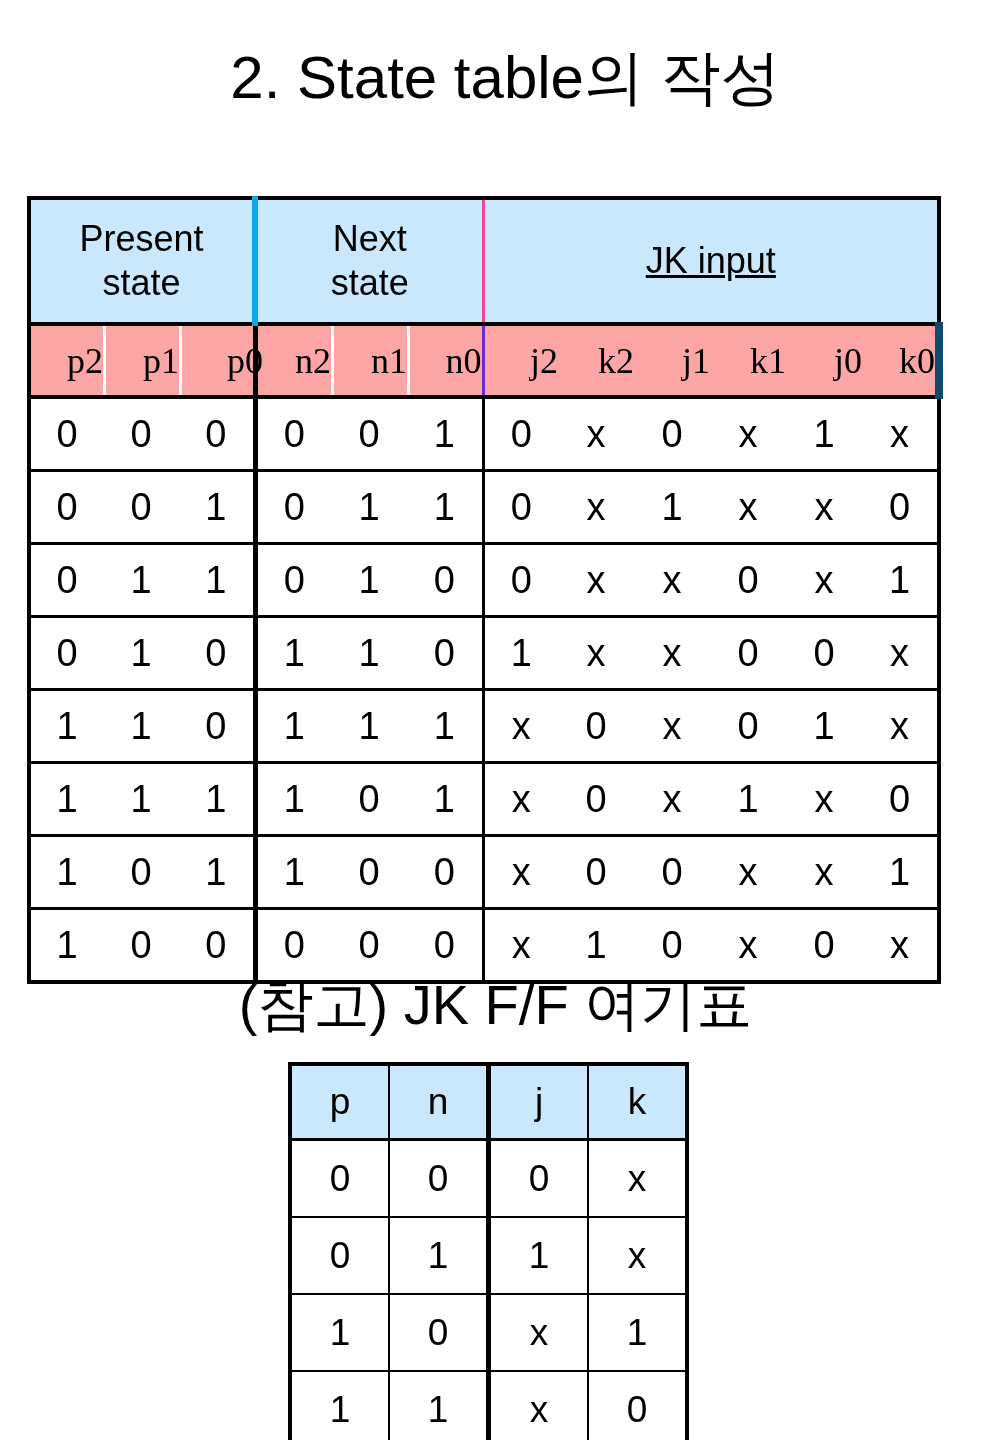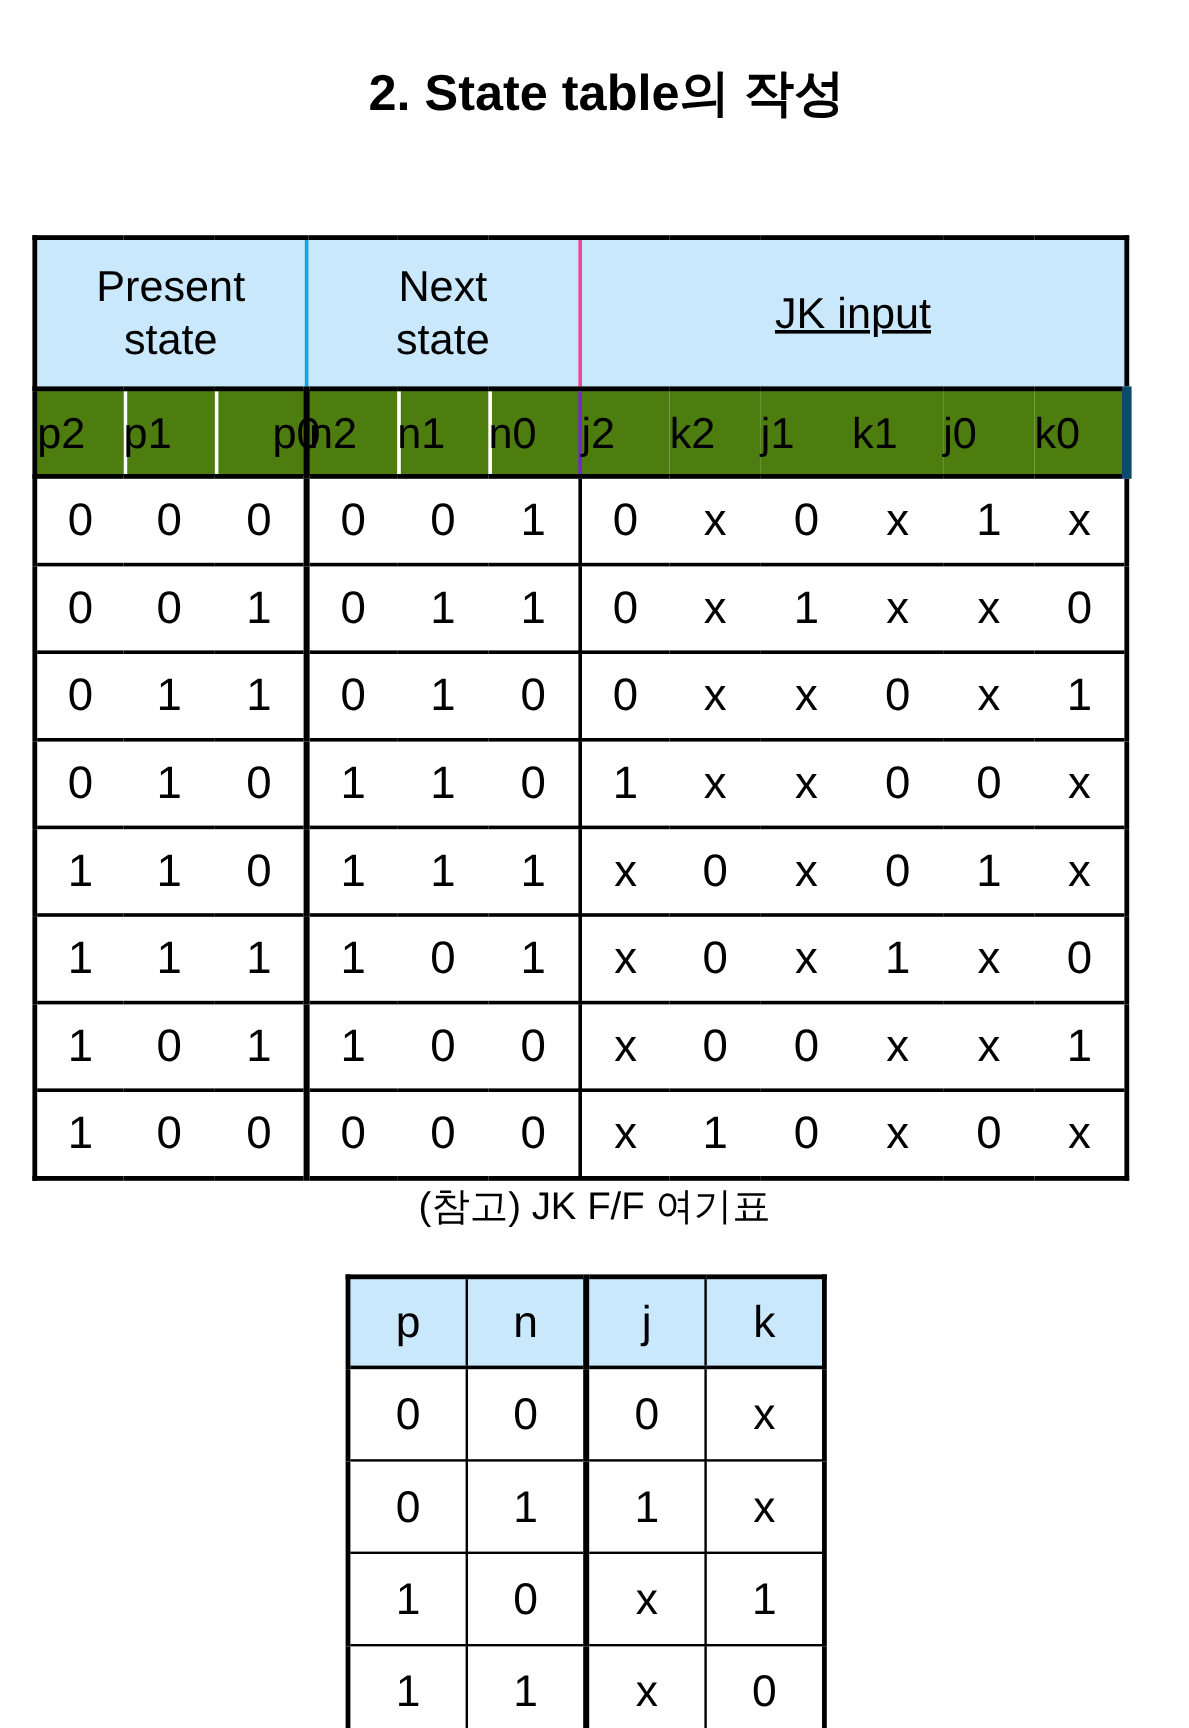--- a/index.html
+++ b/index.html
@@ -18,23 +18,23 @@
 
   
   .title-block {
     position: absolute;
     left: 0;
     top: 44px;
     width: 991px;
     text-align: center;
   }
   .title-line {
-    font-size: 42px;
+    font-size: 60px;
     line-height: 68px;
-    font-weight: 700;
+    font-weight: 400;
     letter-spacing: 0px;
     color: #000;
     white-space: nowrap;
   }
   .title-line-1 { padding-left: 20px; }
   .title-line-2 { padding-left: 10px; }
 
   
   .state-table {
     position: absolute;
@@ -54,33 +54,34 @@
   .grp-head {
     background: #cae8fb;
     font-size: 36px;
     line-height: 44px;
     text-align: center;
     vertical-align: middle;
     height: 122px;
     border-top: 4px solid #000;
     border-bottom: 4px solid #000;
   }
-  .grp-head.g-present { border-left: 4px solid #000; border-right: 3px solid #0ea5e9; }
+  .grp-head.g-present { border-left: 4px solid #000; border-right: 6px solid #0ea5e9; }
   .grp-head.g-next    { border-right: 3px solid #ec4899; }
   .grp-head.g-jk      { border-right: 4px solid #000; text-decoration: underline; }
 
   
   .sub-head {
-    background: #4d7c0f;
+    background: #fca5a5;
     font-size: 36px;
     line-height: 40px;
-    text-align: left;
+    text-align: right;
     vertical-align: middle;
     height: 69px;
     border-bottom: 4px solid #000;
+    font-family: Liberation Serif, serif;
   }
   .sub-head.first-of-grp-p { border-left: 4px solid #000; }
   .sub-head.gap-left { box-shadow: inset 3px 0 0 #ffffff; }
   .sub-head.grp-end-thick { border-right: 5px solid #000; padding-left: 48px; }
   .sub-head.grp-end-thin  { border-right: 3px solid #6d28d9; }
   .sub-head.table-end     { border-right: 8px solid #0c4a6e; }
 
   
   .data-cell {
     font-size: 38px;
@@ -97,21 +98,21 @@
   .data-cell.table-end     { border-right: 4px solid #000; }
   tr.last-row .data-cell { border-bottom: 4px solid #000; }
 
   
   .sub-caption {
     position: absolute;
     left: 0;
     top: 976px;
     width: 991px;
     text-align: center;
-    font-size: 32px;
+    font-size: 56px;
     line-height: 58px;
     white-space: nowrap;
   }
 
   
   .exc-table {
     position: absolute;
     left: 288px;
     top: 1062px;
     width: 384px;

